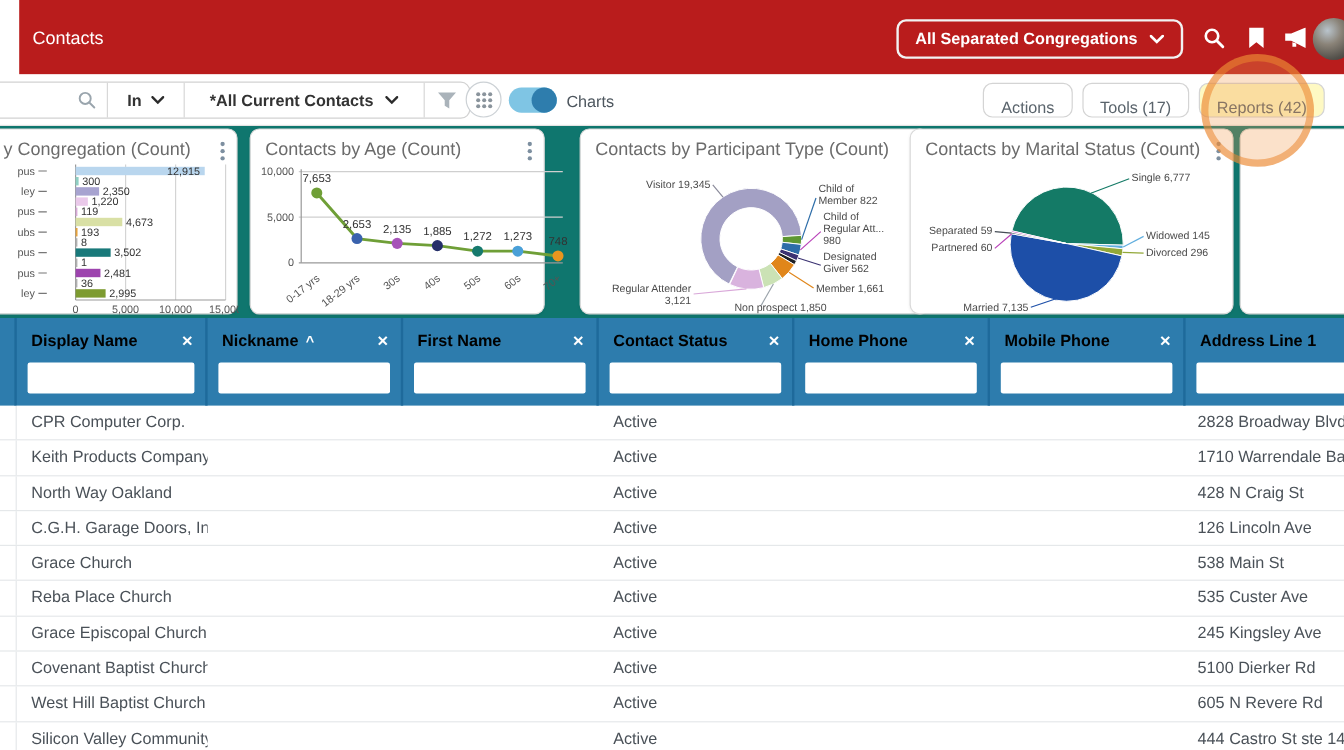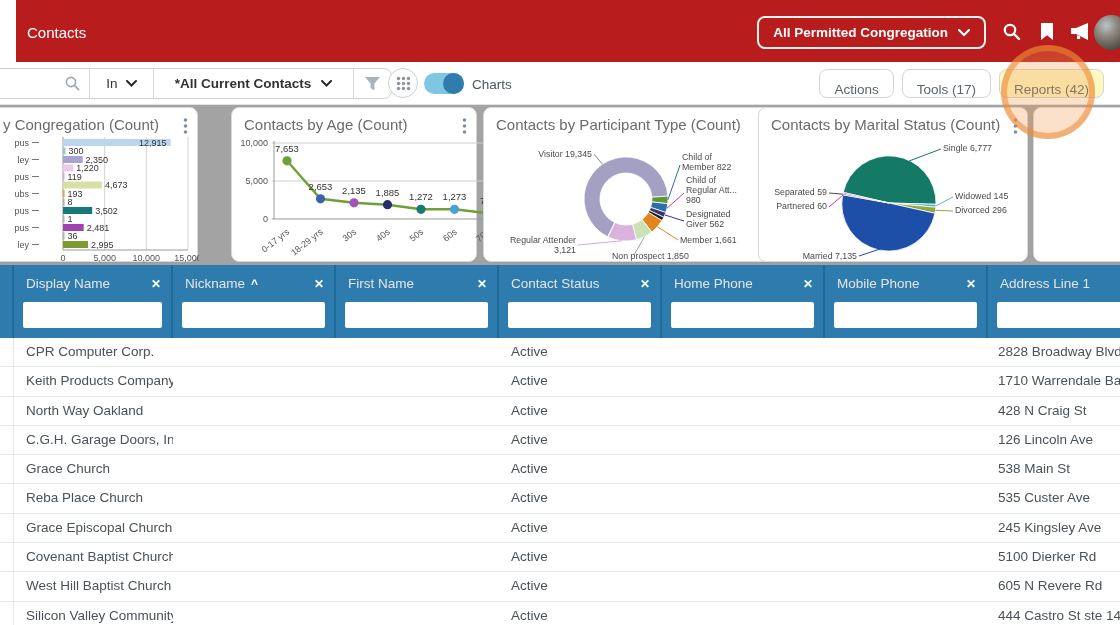--- a/index.html
+++ b/index.html
@@ -14,47 +14,47 @@
   .avatar { position:absolute; right:7px; top:15px; width:35px; height:35px; border-radius:50%;
     background:radial-gradient(circle at 35% 30%, #b9c4cc 0%, #8a8378 35%, #55524c 70%, #33312e 100%); }
   .toolbar { position:absolute; left:0; top:62px; width:1120px; height:43px; background:#fff;
     border-bottom:1px solid #e3e3e3; }
   .tb-group { position:absolute; left:-10px; top:6px; height:31px; display:flex; align-items:stretch;
     border:1px solid #d2d2d2; border-radius:8px; background:#fff; }
   .tb-seg { display:flex; align-items:center; border-left:1px solid #d8d8d8; }
   .tb-seg:first-child { border-left:none; }
   .tb-search { width:98px; justify-content:flex-end; padding-right:9px; }
   .tb-search input { border:none; outline:none; width:60px; font-size:13px; }
-  .tb-in { width:64px; justify-content:center; gap:8px; font-size:13.5px; font-weight:normal; color:#333; cursor:pointer; }
+  .tb-in { width:64px; justify-content:center; gap:8px; font-size:13.5px; font-weight:bold; color:#333; cursor:pointer; }
   .tb-view { width:200px; justify-content:center; gap:10px; font-size:13.5px; font-weight:bold; color:#333; cursor:pointer; }
   .tb-funnel { width:38px; justify-content:center; cursor:pointer; }
   .grid-btn { position:absolute; left:388px; top:6px; width:30px; height:30px; border:1px solid #ccd1d5;
     border-radius:50%; display:flex; align-items:center; justify-content:center; cursor:pointer; background:#fff; }
   .toggle { position:absolute; left:424px; top:11px; width:40px; height:21px; border-radius:11px;
     background:#7fc5e4; cursor:pointer; }
   .toggle .knob { position:absolute; right:0; top:0; width:21px; height:21px; border-radius:50%; background:#2e7dad; }
   .toggle-label { position:absolute; left:472px; top:15px; font-size:13.5px; color:#4d565e; }
   .tb-buttons { position:absolute; right:16px; top:7px; display:flex; gap:8px; }
   .tb-btn { height:29px; border:1px solid #d4d4d4; border-radius:8px; background:#fff; padding:12px 14px;
     font-size:13.5px; color:#5a646c; font-family:"Liberation Sans",sans-serif; cursor:pointer; }
   .tb-btn.reports { background:#fef9c3; }
-  .charts-area { position:absolute; left:0; top:105px; width:1120px; height:160px; background:#a3a3a3; }
+  .charts-area { position:absolute; left:0; top:105px; width:1120px; height:160px; background:#0f766e; }
   .card { position:absolute; top:2px; height:155px; background:#fff; border:1px solid #d9d9d9;
     border-radius:8px; box-shadow:0 1px 2px rgba(0,0,0,.05); }
   .card-title { font-size:15px; color:#6b6b6b; padding:8px 26px 0 12px; white-space:nowrap; overflow:hidden; }
   .card1 .card-title { padding-left:77px; }
   .kebab { position:absolute; top:10px; right:9px; cursor:pointer; }
   .chart { position:absolute; left:0; top:27px; right:0; bottom:0; }
   .grid-header { position:absolute; left:0; top:265px; width:1120px; height:73px; background:#2d7cad; display:flex; }
   .th-strip { width:14px; flex:0 0 auto; border-right:2px solid #1e6a9b; }
   .th { width:163px; flex:0 0 auto; border-right:2px solid #1e6a9b; position:relative; }
   .th:nth-child(2) { width:159px; }
   .th:last-child { width:230px; border-right:none; }
   .th-top { display:flex; align-items:center; height:37px; padding:0 10px 0 12px; }
-  .th-label { color:#e5e5e5; font-size:13.5px; font-weight:normal; white-space:nowrap; }
+  .th-label { color:#000000; font-size:13.5px; font-weight:bold; white-space:nowrap; }
   .th-sort { color:#fff; font-size:12px; font-weight:bold; margin-left:6px; }
   .th-close { margin-left:auto; color:#fff; font-size:12px; font-weight:bold; cursor:pointer; }
   .th-filter { display:block; margin:0 9px; width:calc(100% - 18px); height:26px; border:none; border-radius:2px;
     background:#fff; outline:none; padding:0 6px; font-size:13px; }
   .grid-body { position:absolute; left:0; top:338px; width:1120px; height:287px; overflow:hidden; }
   .tr { display:flex; height:29.3px; border-bottom:1px solid #e5e8ea; cursor:pointer; }
   .td-strip { width:14px; flex:0 0 auto; border-right:1px solid #e5e8ea; }
   .td { width:163px; flex:0 0 auto; font-size:13.5px; color:#4a5158; line-height:28.5px;
     padding:0 8px 0 12px; white-space:nowrap; overflow:hidden; }
   .td-0 { width:159px; }
@@ -62,21 +62,21 @@
   .highlight-circle { position:absolute; left:1001px; top:45px; width:94px; height:94px; border-radius:50%;
     background:rgba(242,157,80,.30); border:6px solid rgba(233,135,49,.55); z-index:40; pointer-events:none; }
   svg text { font-family:"Liberation Sans",sans-serif; }
 </style>
 </head>
 <body>
 
 <div class="nav">
   <span class="nav-title">Contacts</span>
   <div class="cong-pill">
-    <span>All Permitted Congregation</span>
+    <span>All Separated Congregations</span>
     <svg width="12" height="8" viewBox="0 0 12 8">
         <polyline points="1,1 6,6 11,1" stroke="#fff" stroke-width="2.2" fill="none" stroke-linecap="round"></polyline>
       </svg>
   </div>
   <svg class="nav-icon" style="right:115px" width="18" height="18" viewBox="0 0 18 18">
       <circle cx="7" cy="7" r="5.2" stroke="#fff" stroke-width="2.2" fill="none"></circle>
       <line x1="11" y1="11" x2="16" y2="16" stroke="#fff" stroke-width="2.4" stroke-linecap="round"></line>
     </svg>
   <svg class="nav-icon" style="right:82px" width="14" height="17" viewBox="0 0 14 17">
       <path d="M1 0 h12 v17 l-6 -4.8 L1 17 Z" fill="#fff"></path>
@@ -196,21 +196,21 @@
           <line x1="106" y1="58.5" x2="113" y2="58.5" stroke="#777" stroke-width="1"></line>
           <text x="103" y="61.5" font-size="9" fill="#555" text-anchor="end">ubs</text>
           <line x1="106" y1="75.5" x2="113" y2="75.5" stroke="#777" stroke-width="1"></line>
           <text x="103" y="78.5" font-size="9" fill="#555" text-anchor="end">pus</text>
           <line x1="106" y1="92.5" x2="113" y2="92.5" stroke="#777" stroke-width="1"></line>
           <text x="103" y="95.5" font-size="9" fill="#555" text-anchor="end">pus</text>
           <line x1="106" y1="109.5" x2="113" y2="109.5" stroke="#777" stroke-width="1"></line>
           <text x="103" y="112.5" font-size="9" fill="#555" text-anchor="end">ley</text>
         </svg></div>
   </div>
-  <div class="card" style="left:208px; width:246px;margin-left:23px;">
+  <div class="card" style="left:208px; width:246px;">
     <div class="card-title">Contacts by Age (Count)</div>
     <svg class="kebab" width="5" height="16" viewBox="0 0 5 16">
         <g fill="#7d8fa0">
           <circle cx="2.5" cy="2" r="1.8"></circle>
           <circle cx="2.5" cy="8" r="1.8"></circle>
           <circle cx="2.5" cy="14" r="1.8"></circle>
         </g>
       </svg>
     <div class="chart"><svg width="270" height="128" viewBox="0 0 270 128">
           <line x1="40" y1="84" x2="260" y2="84" stroke="#999" stroke-width="1"></line>

